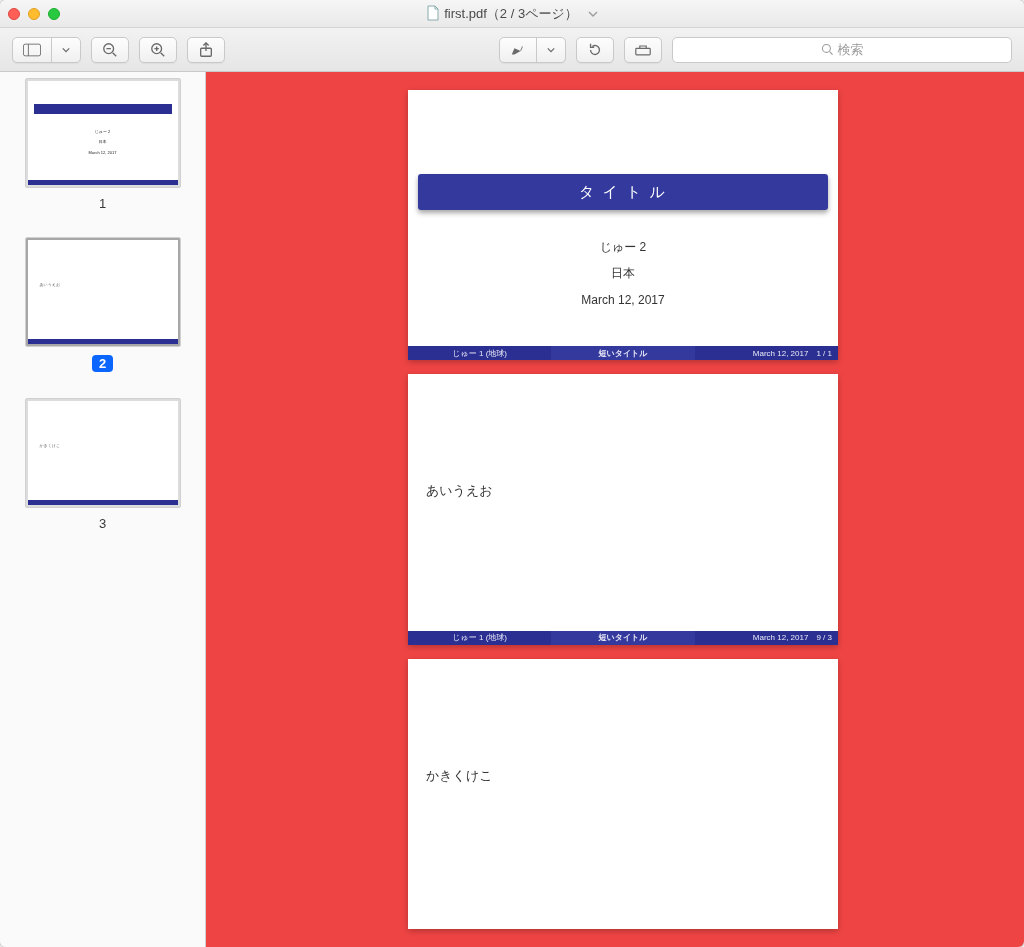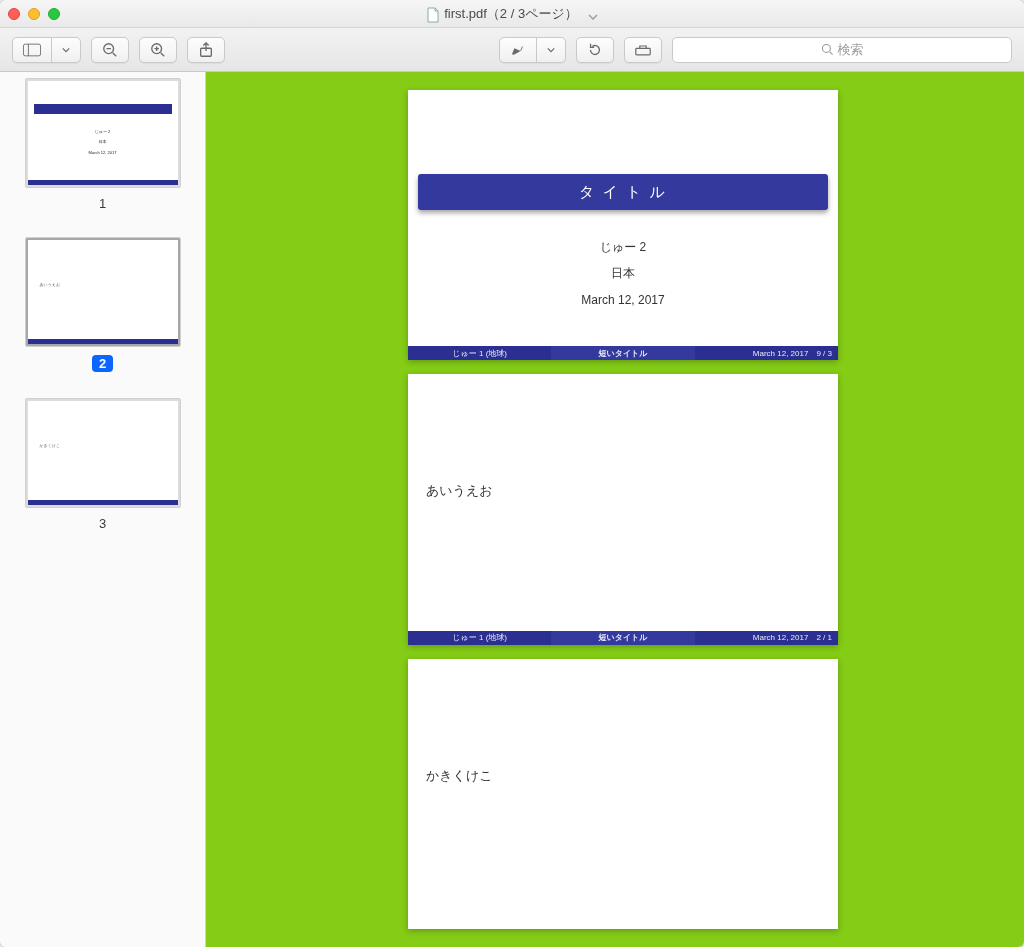--- a/index.html
+++ b/index.html
@@ -32,21 +32,21 @@
   padding: 0 8px;
   position: relative;
 }
 .traffic-lights { display:flex; gap:8px; }
 .tl { width:12px; height:12px; border-radius:50%; }
 .tl.red{background:#ff5f57;border:1px solid #e14640;}
 .tl.yellow{background:#febc2e;border:1px solid #dfa023;}
 .tl.green{background:#28c840;border:1px solid #1baf2e;}
 .title-center {
   position:absolute; left:0; right:0; text-align:center; font-size:13px; color:#4a4a4a;
-  display:flex; justify-content:center; align-items:flex-end; gap:4px;
+  display:flex; justify-content:center; align-items:flex-start; gap:4px;
 }
 .doc-icon{width:14px;height:16px;display:inline-block;}
 .title-drop{margin-left:6px;color:#8a8a8a;}
 
 .toolbar {
   height: 44px;
   background: linear-gradient(to bottom,#f2f2f2,#e6e6e6);
   border-bottom: 1px solid #c9c9c9;
   display:flex;
   align-items:center;
@@ -118,21 +118,21 @@
 .thumb-page{width:100%;height:100%;background:#fff;position:relative;overflow:hidden;font-size:4px;}
 .pnum{margin-top:8px;font-size:13px;color:#3a3a3a;}
 .pnum.sel{background:#0a66ff;color:#fff;border-radius:4px;padding:1px 7px;font-weight:600;}
 
 .mini-title-band{position:absolute;top:22%;left:4%;right:4%;height:10%;background:#2b2f92;}
 .mini-footer{position:absolute;bottom:0;left:0;right:0;height:5%;background:#2b2f92;}
 .mini-text{position:absolute;left:8%;top:40%;color:#555;}
 
 .viewer{
   flex:1;
-  background:#84cc16;
+  background:#ef4444;
   overflow:auto;
   display:flex;
   justify-content:center;
   padding-left:16px;
 }
 .pages{padding:18px 0;display:flex;flex-direction:column;gap:14px;}
 .page{
   width:430px;height:330px;background:#fff;box-shadow:0 2px 6px rgba(0,0,0,0.25);
   position:relative;overflow:hidden;
 }
@@ -311,33 +311,33 @@
           <div class="meta-block">
             <div>じゅー 2</div>
             <div>日本</div>
             <div>March 12, 2017</div>
           </div>
           <div class="slide-footer">
             <div class="sf sf1">じゅー 1  (地球)</div>
             <div class="sf sf2">短いタイトル</div>
             <div class="sf sf3">
               <span>March 12, 2017</span>
-              <span>9 / 3</span>
+              <span>1 / 1</span>
             </div>
           </div>
         </div>
 
         <div class="page">
           <div class="content-left">あいうえお</div>
           <div class="slide-footer">
             <div class="sf sf1">じゅー 1  (地球)</div>
             <div class="sf sf2">短いタイトル</div>
             <div class="sf sf3">
               <span>March 12, 2017</span>
-              <span>2 / 1</span>
+              <span>9 / 3</span>
             </div>
           </div>
         </div>
 
         <div class="page">
           <div class="content-left">かきくけこ</div>
         </div>
 
       </div>
     </div>

